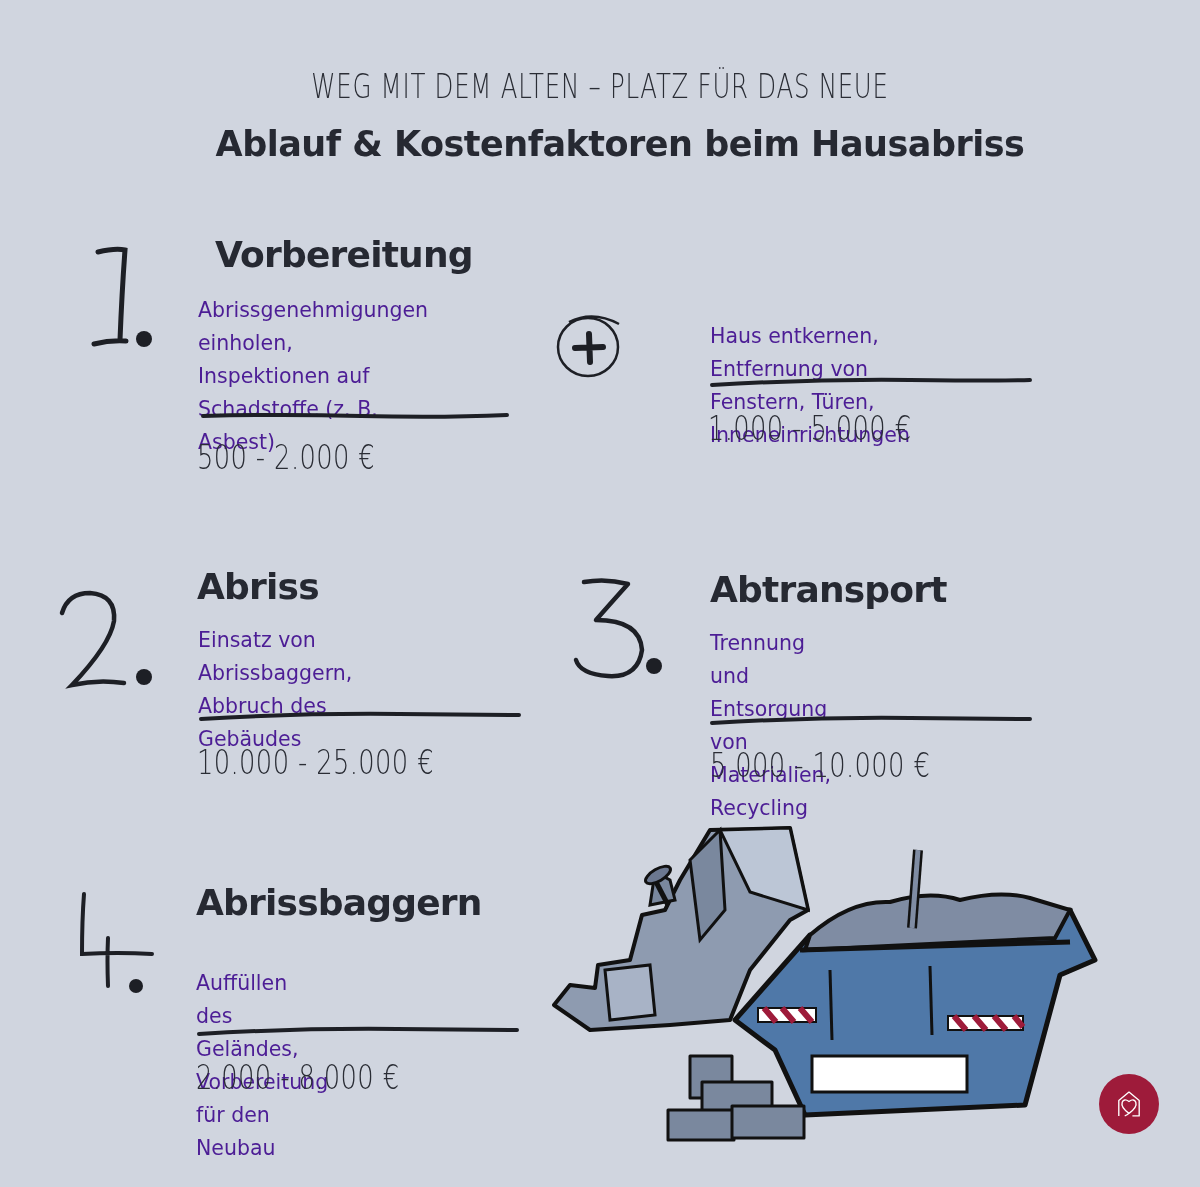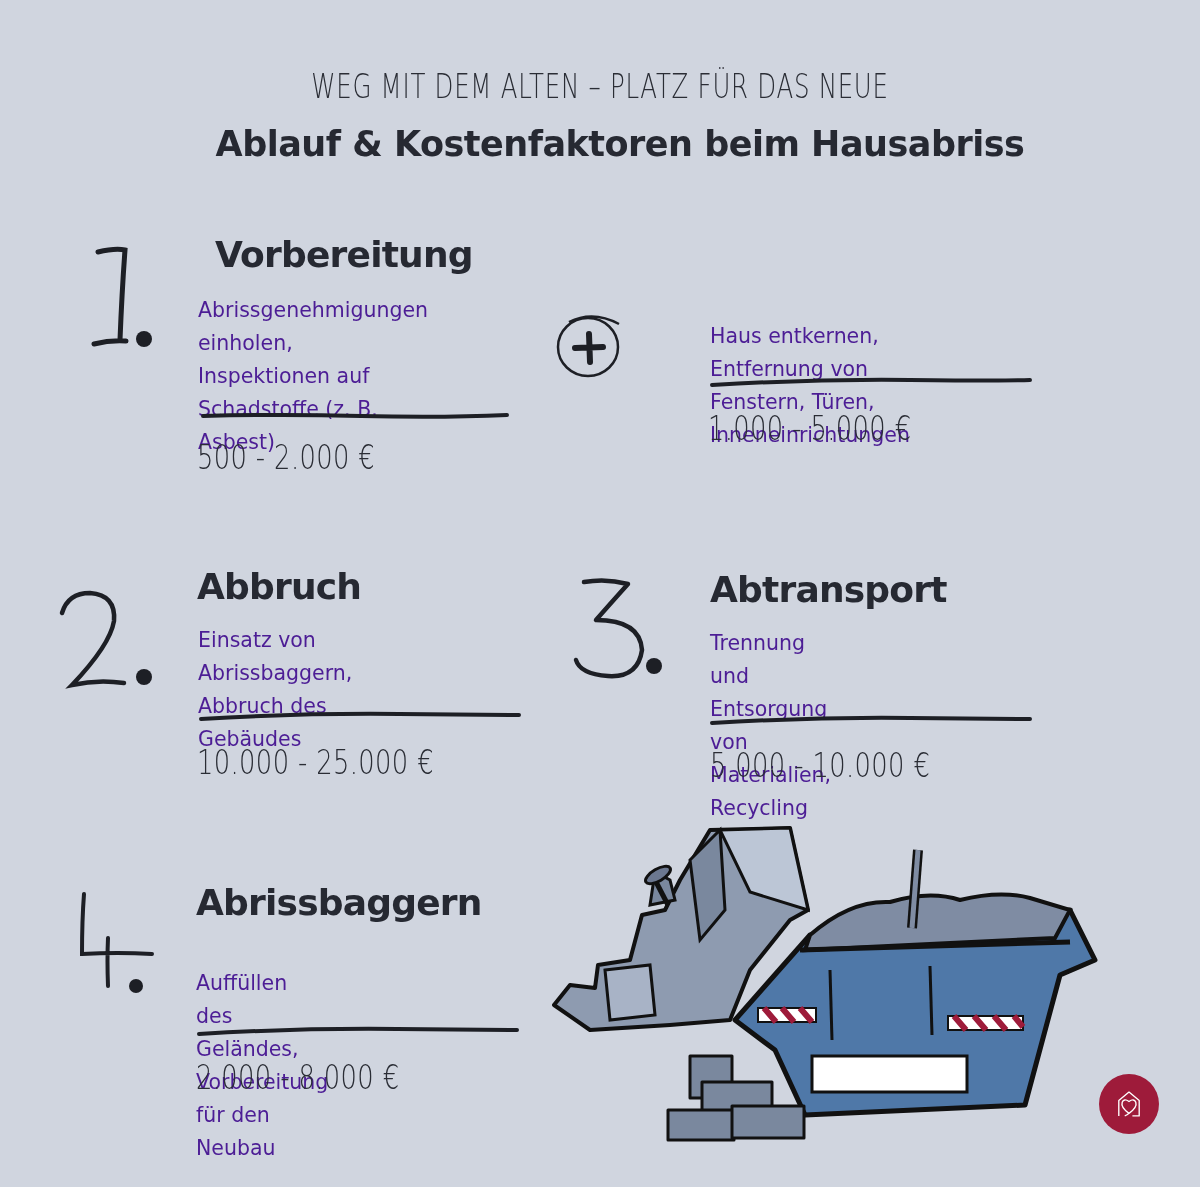--- a/index.html
+++ b/index.html
@@ -125,21 +125,21 @@
   <div class="cost" style="left:708px;top:409px;">1.000 - 5.000 €</div>
 </div>
 
 <div class="step" style="left:0;top:0;">
   <div class="num" style="left:58px;top:585px;">
     <svg viewBox="0 0 110 120">
       <path d="M4 28 Q10 8 32 8 Q58 10 56 36 Q52 60 14 100 Q40 94 66 98" fill="none" stroke="#1d1f25" stroke-width="4.5" stroke-linecap="round"></path>
       <circle cx="86" cy="92" r="8" fill="#1d1f25"></circle>
     </svg>
   </div>
-  <div class="heading" style="left:197px;top:566px;">Abbruch</div>
+  <div class="heading" style="left:197px;top:566px;">Abriss</div>
   <div class="desc" style="left:198px;top:624px;">Einsatz von Abrissbaggern,
 Abbruch des Gebäudes</div>
   <div class="rule" style="left:199px;top:706px;width:322px;">
     <svg viewBox="0 0 322 10" preserveAspectRatio="none">
         <path d="M2 8 Q100 2 200 3 T320 4" stroke="#1d1f25" stroke-width="4" fill="none" stroke-linecap="round"></path>
       </svg>
   </div>
   <div class="cost" style="left:197px;top:743px;">10.000 - 25.000 €</div>
 </div>
 

